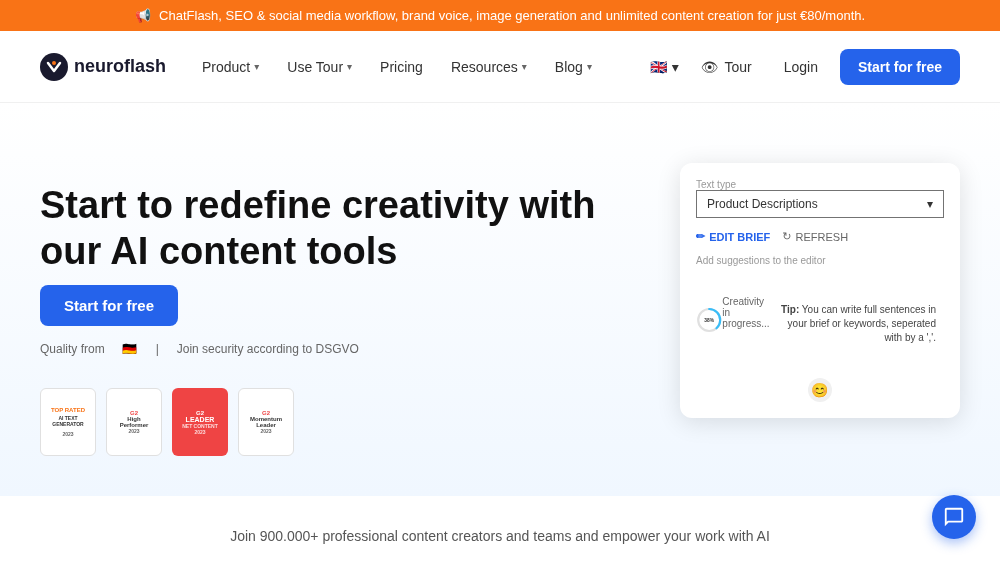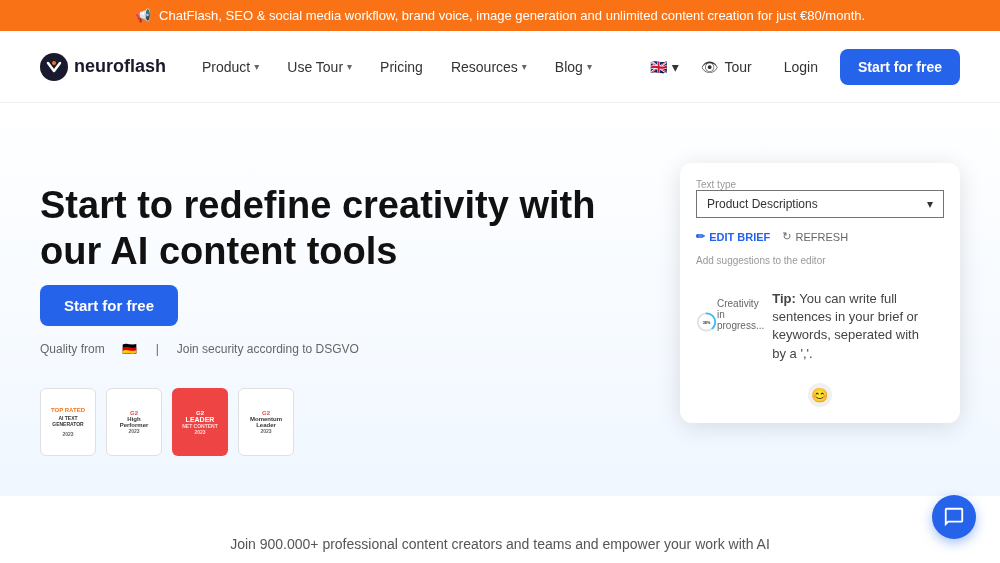--- a/index.html
+++ b/index.html
@@ -242,24 +242,24 @@
       width: 60px;
       height: 60px;
       margin-bottom: 8px;
     }
     .progress-label {
       font-size: 10px;
       color: #666;
       margin-bottom: 24px;
     }
     .ui-preview-tip {
-      font-size: 13px;
+      font-size: 10px;
       color: #444;
       line-height: 1.4;
-      text-align: left;
+      text-align: right;
       padding: 0 8px;
     }
     .ui-preview-tip strong { font-weight: 700; }
     .ui-preview-footer {
       display: flex;
       justify-content: center;
       margin-top: 12px;
     }
     .smile-icon {
       width: 24px;
@@ -277,21 +277,20 @@
       background: #fff;
       padding: 32px 40px;
       max-width: 1000px;
       margin: 0 auto;
     }
     .partners-headline {
       font-size: 14px;
       color: #555;
       text-align: center;
       margin-bottom: 24px;
-      margin-top: 8px;
     }
 
     
     .chat-bubble {
       position: fixed;
       bottom: 24px;
       right: 24px;
       width: 44px;
       height: 44px;
       background: #2563eb;

